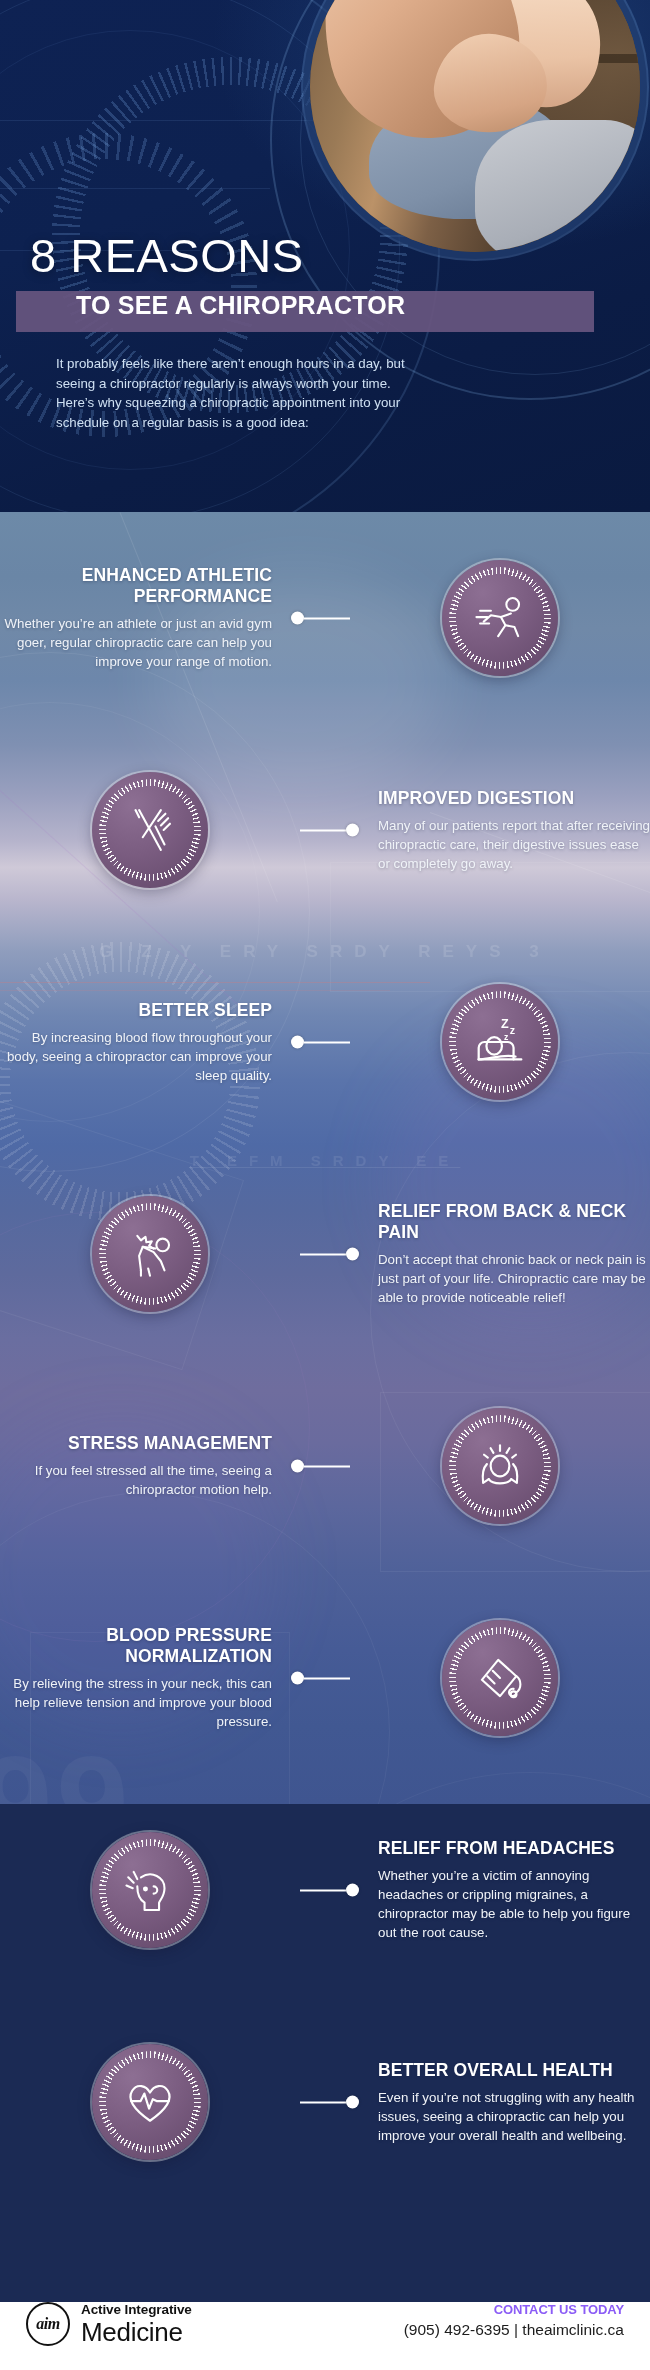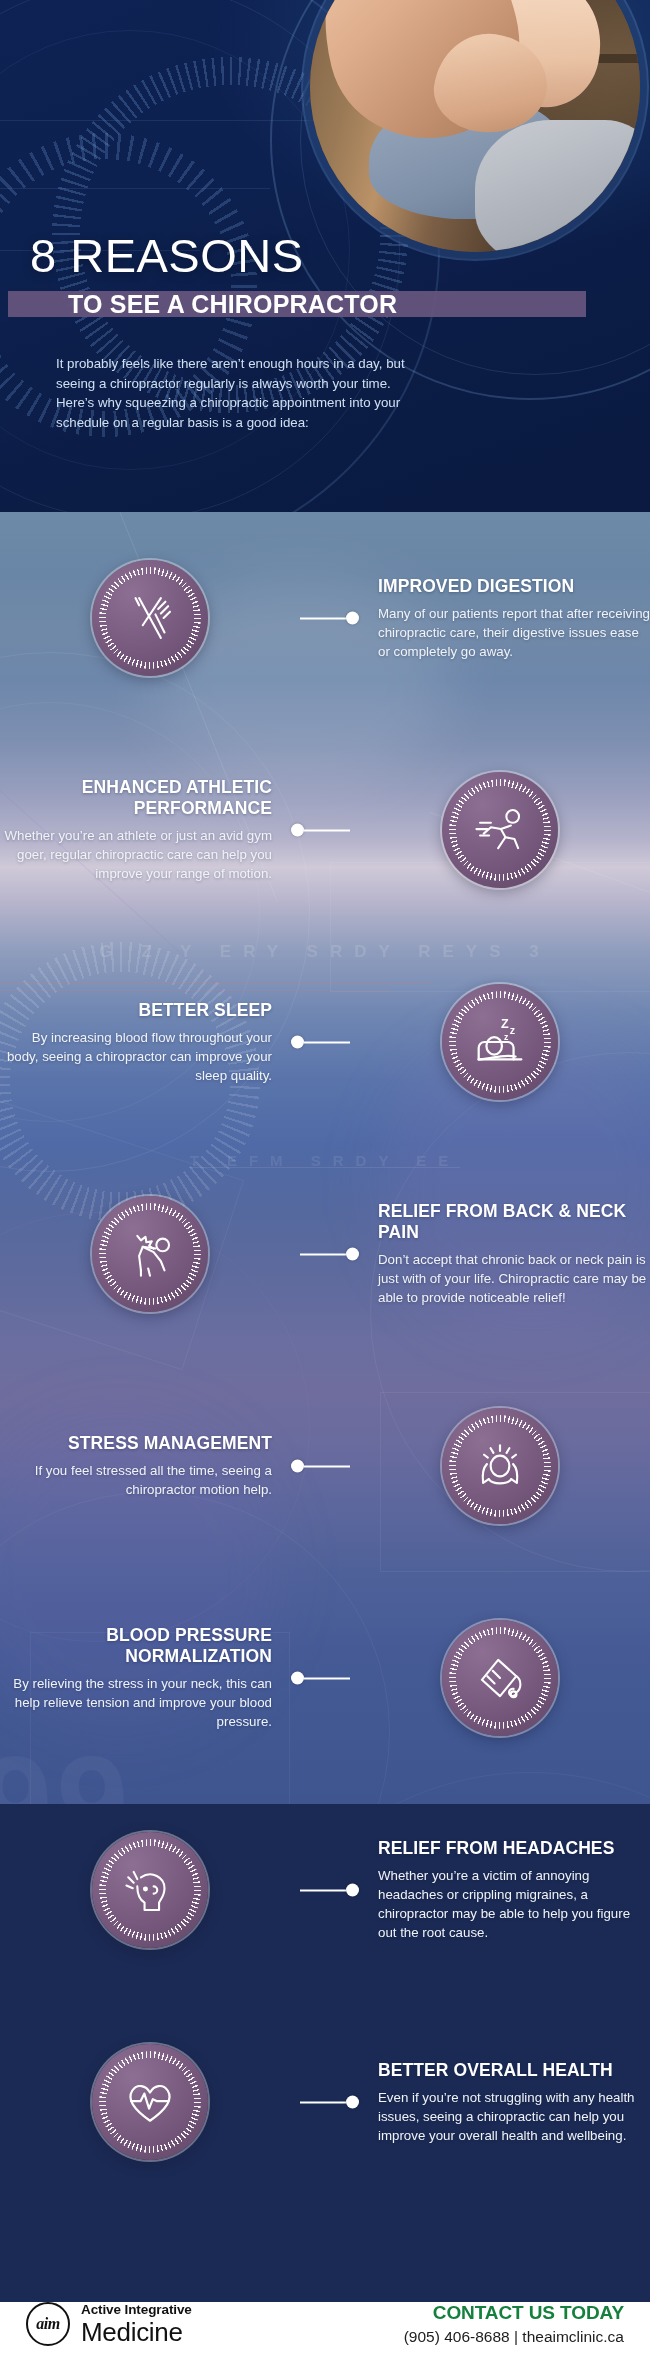--- a/index.html
+++ b/index.html
@@ -99,23 +99,23 @@
     border-radius:40% 32% 20% 46% / 46% 46% 40% 40%;
   }
 
   
   .hero-title{
     position:absolute; left:30px; top:232px;
     font-size:47px; font-weight:300; letter-spacing:.5px;
     color:#fff; line-height:1; text-shadow:0 2px 10px rgba(0,0,0,.35);
   }
   .hero-band{
-    position:absolute; left:8px; top:291px; width:578px; height:26px;
+    position:absolute; left:16px; top:291px; width:578px; height:41px;
     background:rgba(103,85,127,.93);
-    display:flex; align-items:center;
+    display:flex; 
   }
   .hero-band span{
     margin-left:60px;
     font-size:25px; font-weight:bold; letter-spacing:.2px; color:#fff;
   }
   .hero-intro{
     position:absolute; left:56px; top:354px; width:350px;
     font-size:13.3px; line-height:19.5px; color:#cfe0f2; font-weight:400;
   }
 
@@ -250,21 +250,21 @@
     flex:none;
   }
   .brand-mark span{
     font-family:"Liberation Serif", serif; font-style:italic; font-weight:bold;
     font-size:16px; color:#111; letter-spacing:-.5px;
   }
   .brand-txt{ line-height:1; }
   .brand-top{ font-size:13.5px; font-weight:bold; color:#111; letter-spacing:-.1px; }
   .brand-bot{ font-size:26px; font-weight:400; color:#111; letter-spacing:-.3px; margin-top:2px;}
   .contact{ text-align:right; }
-  .contact-h{ font-size:19px; font-weight:bold; color:#15803d; letter-spacing:-.1px; }
+  .contact-h{ font-size:13px; font-weight:bold; color:#8b5cf6; letter-spacing:-.1px; }
   .contact-s{ font-size:15.5px; color:#1d1d1d; margin-top:4px; }
 </style>
 </head>
 <body>
 
 <div class="hero">
   <div class="hero-rings">
     <div class="ring r1"></div>
       <div class="ring r2"></div>
       <div class="ring r3"></div>
@@ -321,20 +321,47 @@
       <div class="redline2"></div>
     <div class="wmstrip w1">G  Z Y  ERY  SRDY  REYS      3</div>
     <div class="wmstrip w2">T EFM   SRDY   EE</div>
     <div class="bignum">99</div>
   </div>
 </div>
 
 <div class="rows">
 
   <div class="row">
+    <div class="side txt-right">
+      <div class="r-title">ENHANCED ATHLETIC PERFORMANCE</div>
+      <div class="r-body">Whether you’re an athlete or just an avid gym goer, regular chiropractic care can help you improve your range of motion.</div>
+    </div>
+    <div class="mid">
+      <div class="conn to-right">
+        <span class="dot"></span>
+        <span class="lead"></span>
+      </div>
+    </div>
+    <div class="medal-cell">
+      <div class="medal">
+        <div class="notch"></div>
+        <svg width="58" height="58" viewBox="0 0 64 64">
+          <circle cx="46" cy="17" r="7"></circle>
+          <path d="M44 27 L33 31 L38 40 L30 52"></path>
+          <path d="M33 31 L22 29 L14 36"></path>
+          <path d="M38 40 L48 42 L52 52"></path>
+          <path d="M10 24 H22"></path>
+            <path d="M6 31 H18"></path>
+            <path d="M10 38 H20"></path>
+        </svg>
+      </div>
+    </div>
+  </div>
+
+  <div class="row">
     <div class="medal-cell">
       <div class="medal">
         <div class="notch"></div>
         <svg width="58" height="58" viewBox="0 0 64 64">
           <path d="M20 10 L44 54"></path>
           <path d="M20 18 L16 10"></path>
           <path d="M44 10 L24 40"></path>
           <path d="M49 14 L41 22"></path>
             <path d="M52 19 L44 27"></path>
             <path d="M54 25 L47 32"></path>
@@ -349,47 +376,20 @@
       </div>
     </div>
     <div class="side txt-left">
       <div class="r-title">IMPROVED DIGESTION</div>
       <div class="r-body">Many of our patients report that after receiving chiropractic care, their digestive issues ease or completely go away.</div>
     </div>
   </div>
 
   <div class="row">
     <div class="side txt-right">
-      <div class="r-title">ENHANCED ATHLETIC PERFORMANCE</div>
-      <div class="r-body">Whether you’re an athlete or just an avid gym goer, regular chiropractic care can help you improve your range of motion.</div>
-    </div>
-    <div class="mid">
-      <div class="conn to-right">
-        <span class="dot"></span>
-        <span class="lead"></span>
-      </div>
-    </div>
-    <div class="medal-cell">
-      <div class="medal">
-        <div class="notch"></div>
-        <svg width="58" height="58" viewBox="0 0 64 64">
-          <circle cx="46" cy="17" r="7"></circle>
-          <path d="M44 27 L33 31 L38 40 L30 52"></path>
-          <path d="M33 31 L22 29 L14 36"></path>
-          <path d="M38 40 L48 42 L52 52"></path>
-          <path d="M10 24 H22"></path>
-            <path d="M6 31 H18"></path>
-            <path d="M10 38 H20"></path>
-        </svg>
-      </div>
-    </div>
-  </div>
-
-  <div class="row">
-    <div class="side txt-right">
       <div class="r-title">BETTER SLEEP</div>
       <div class="r-body">By increasing blood flow throughout your body, seeing a chiropractor can improve your sleep quality.</div>
     </div>
     <div class="mid">
       <div class="conn to-right">
         <span class="dot"></span>
         <span class="lead"></span>
       </div>
     </div>
     <div class="medal-cell">
@@ -423,21 +423,21 @@
       </div>
     </div>
     <div class="mid">
       <div class="conn to-left">
         <span class="lead"></span>
         <span class="dot"></span>
       </div>
     </div>
     <div class="side txt-left">
       <div class="r-title">RELIEF FROM BACK &amp; NECK PAIN</div>
-      <div class="r-body">Don’t accept that chronic back or neck pain is just with of your life. Chiropractic care may be able to provide noticeable relief!</div>
+      <div class="r-body">Don’t accept that chronic back or neck pain is just part of your life. Chiropractic care may be able to provide noticeable relief!</div>
     </div>
   </div>
 
   <div class="row">
     <div class="side txt-right">
       <div class="r-title">STRESS MANAGEMENT</div>
       <div class="r-body">If you feel stressed all the time, seeing a chiropractor motion help.</div>
     </div>
     <div class="mid">
       <div class="conn to-right">
@@ -543,15 +543,15 @@
     <div class="brand-mark">
       <span>aim</span>
     </div>
     <div class="brand-txt">
       <div class="brand-top">Active Integrative</div>
       <div class="brand-bot">Medicine</div>
     </div>
   </div>
   <div class="contact">
     <div class="contact-h">CONTACT US TODAY</div>
-    <div class="contact-s">(905) 406-8688  |  theaimclinic.ca</div>
+    <div class="contact-s">(905) 492-6395  |  theaimclinic.ca</div>
   </div>
 </div>
 
 </body></html>

